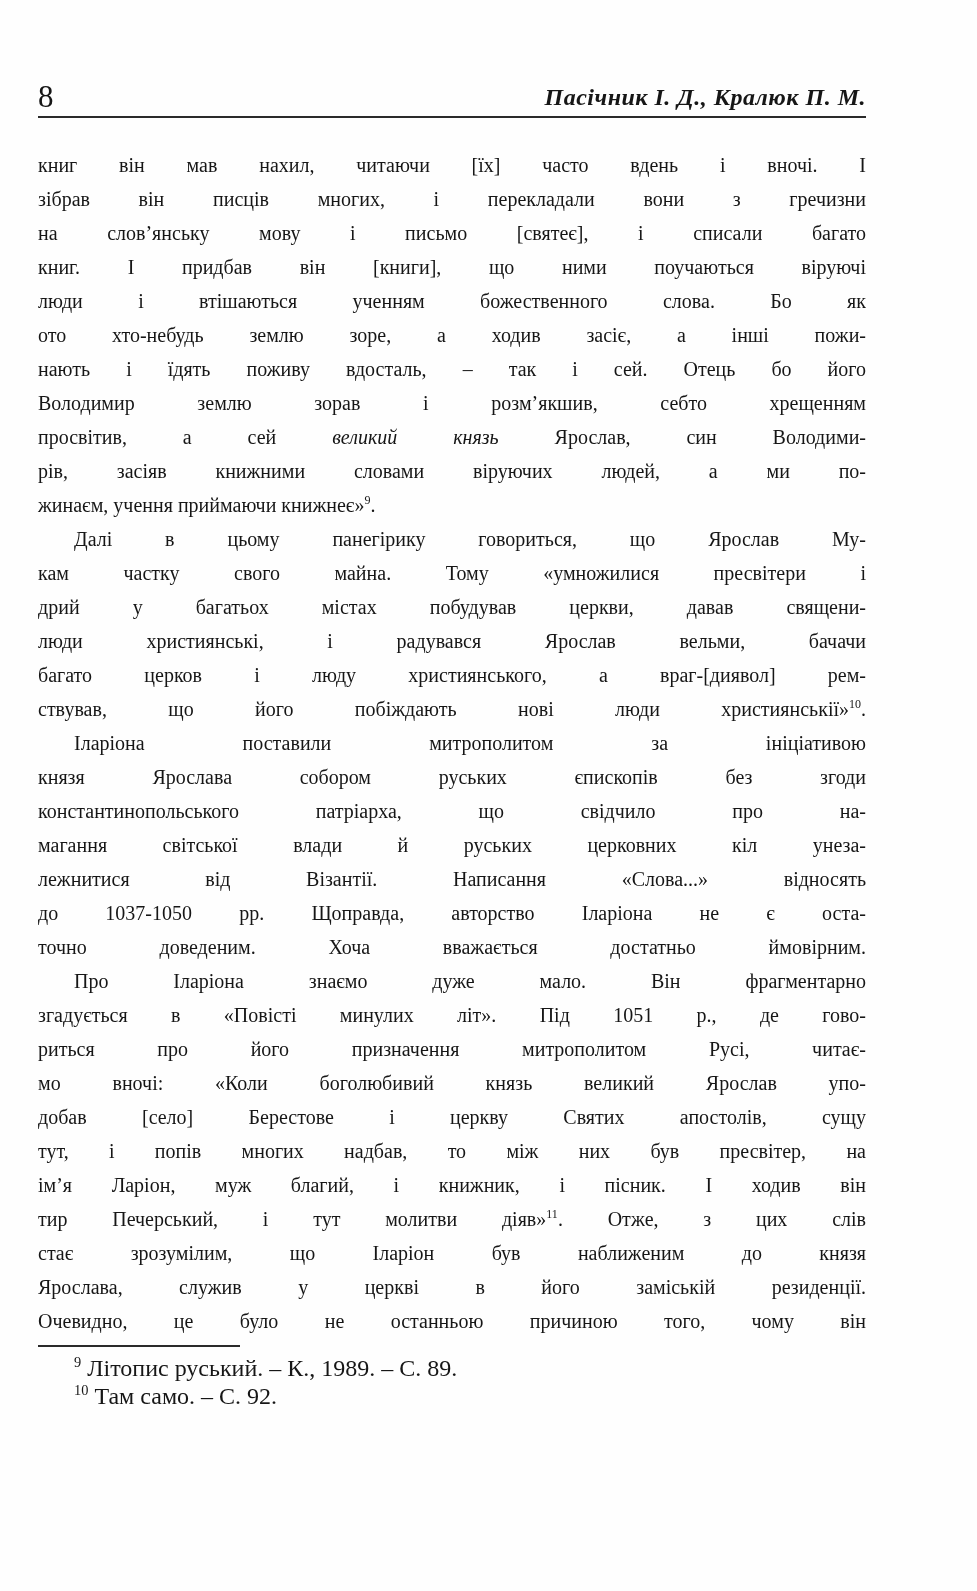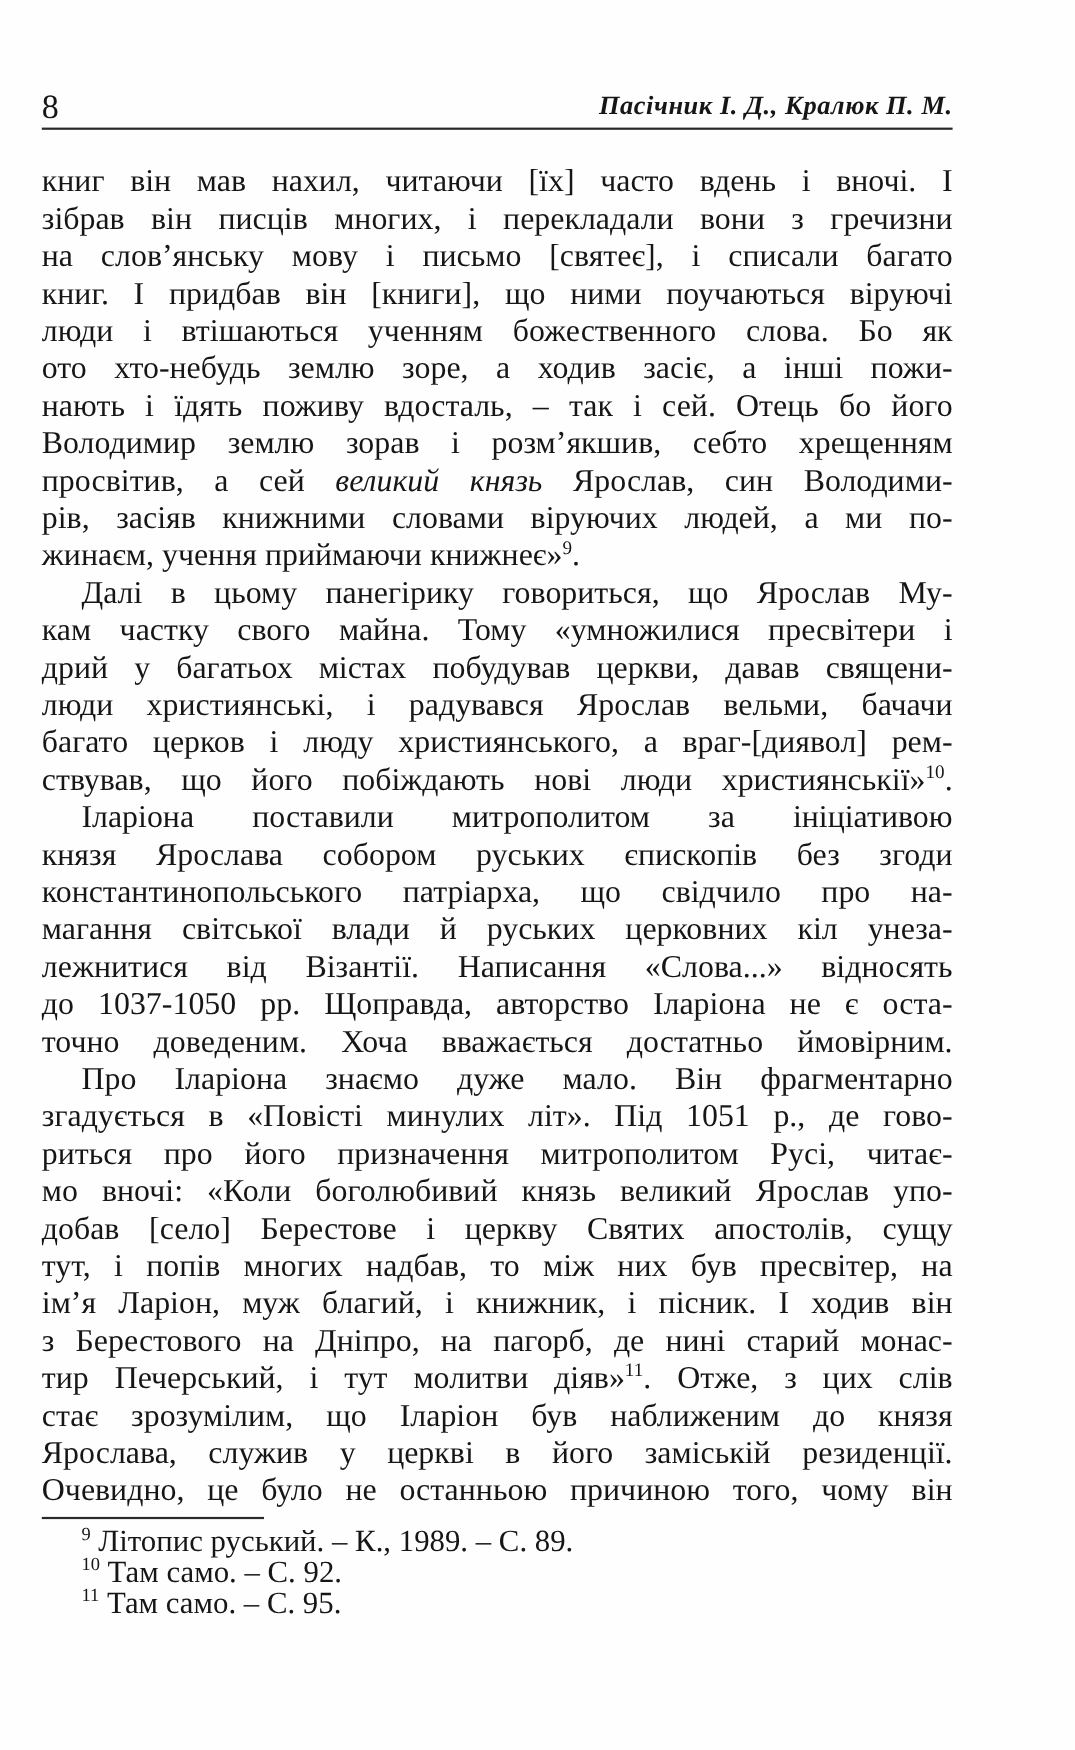--- a/index.html
+++ b/index.html
@@ -34,21 +34,21 @@
     font-weight: bold;
     font-style: italic;
     letter-spacing: 0.5px;
   }
   .header-rule {
     border-bottom: 2px solid #2a2a2a;
     margin-top: 2px;
   }
   .body-text {
     margin-top: 30px;
-    font-size: 29px;
+    font-size: 20px;
     line-height: 34px;
   }
   .line {
     text-align: justify;
     text-align-last: justify;
   }
   .line.noj {
     text-align: right;
     text-align-last: left;
   }
@@ -61,21 +61,21 @@
     vertical-align: super;
     line-height: 0;
   }
   .fn-rule {
     width: 202px;
     border-top: 2px solid #2a2a2a;
     margin-top: 7px;
   }
   .footnotes {
     margin-top: 7px;
-    font-size: 28px;
+    font-size: 24px;
     line-height: 28px;
   }
   .footnote {
     text-indent: 36px;
     text-align: left;
   }
 </style>
 </head>
 <body>
 
@@ -120,29 +120,27 @@
           <div class="line">точно доведеним. Хоча вважається достатньо ймовірним.</div>
         </div>
         <div>
           <div class="line ind">Про Іларіона знаємо дуже мало. Він фрагментарно</div>
           <div class="line">згадується в «Повісті минулих літ». Під 1051 р., де гово-</div>
           <div class="line">риться про його призначення митрополитом Русі, читає-</div>
           <div class="line">мо вночі: «Коли боголюбивий князь великий Ярослав упо-</div>
           <div class="line">добав [село] Берестове і церкву Святих апостолів, сущу</div>
           <div class="line">тут, і попів многих надбав, то між них був пресвітер, на</div>
           <div class="line">ім’я Ларіон, муж благий, і книжник, і пісник. І ходив він</div>
-          <div class="line">з Берестового на Дніпро, на пагорб, де нині старий монас-</div>
           <div class="line">тир Печерський, і тут молитви діяв»<sup>11</sup>. Отже, з цих слів</div>
           <div class="line">стає зрозумілим, що Іларіон був наближеним до князя</div>
           <div class="line">Ярослава, служив у церкві в його заміській резиденції.</div>
           <div class="line">Очевидно, це було не останньою причиною того, чому він</div>
         </div>
       </div>
 
     <div class="fn-rule"></div>
     <div class="footnotes">
         <div class="footnote"><sup>9</sup> Літопис руський. – К., 1989. – С. 89.</div>
         <div class="footnote"><sup>10</sup> Там само. – С. 92.</div>
-        <div class="footnote"><sup>11</sup> Там само. – С. 95.</div>
       </div>
 
   </div>
 </div>
 
 </body></html>

